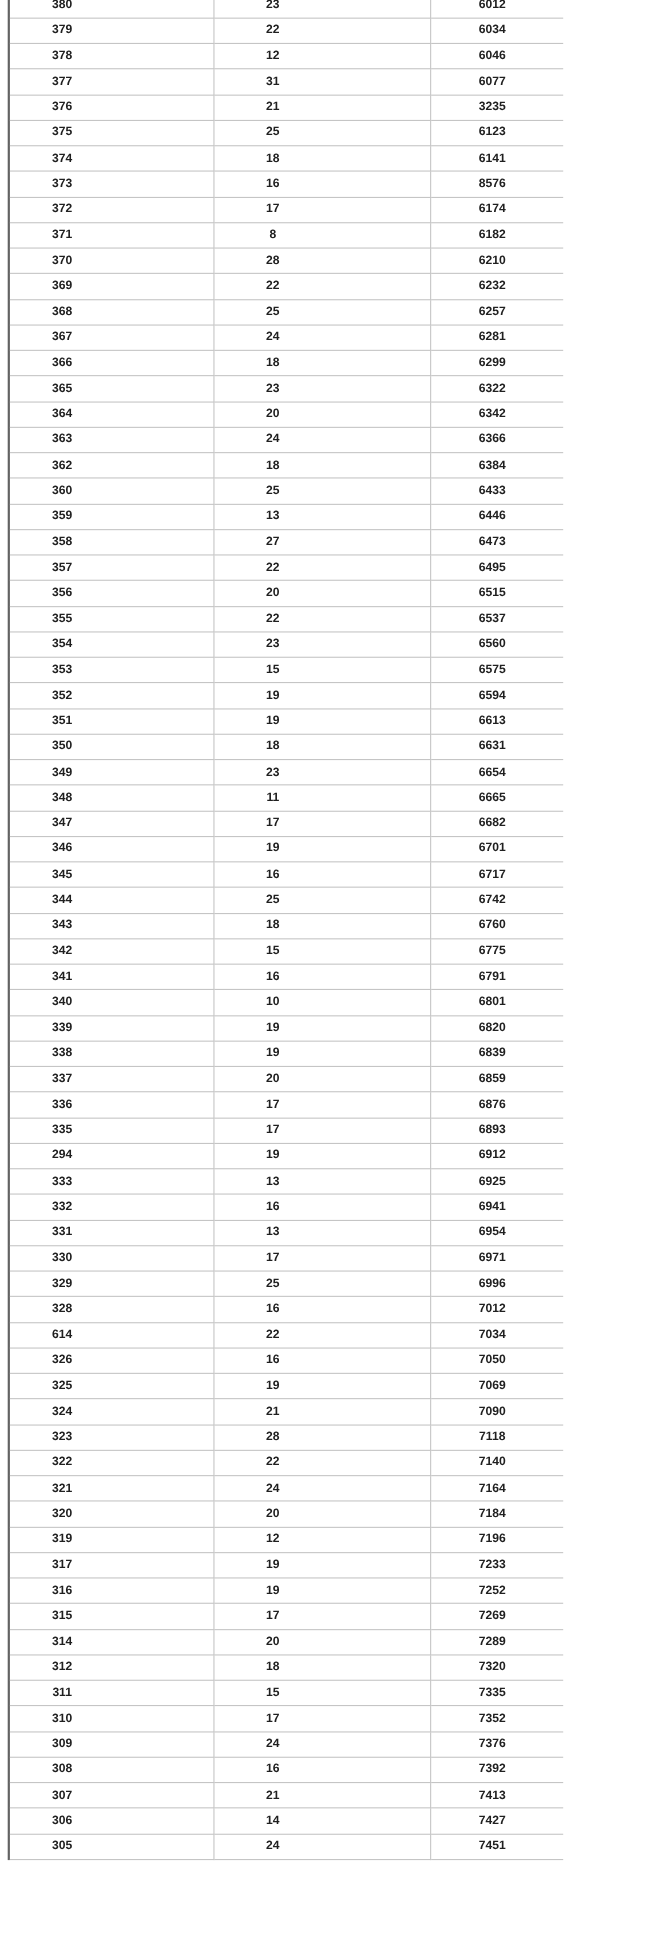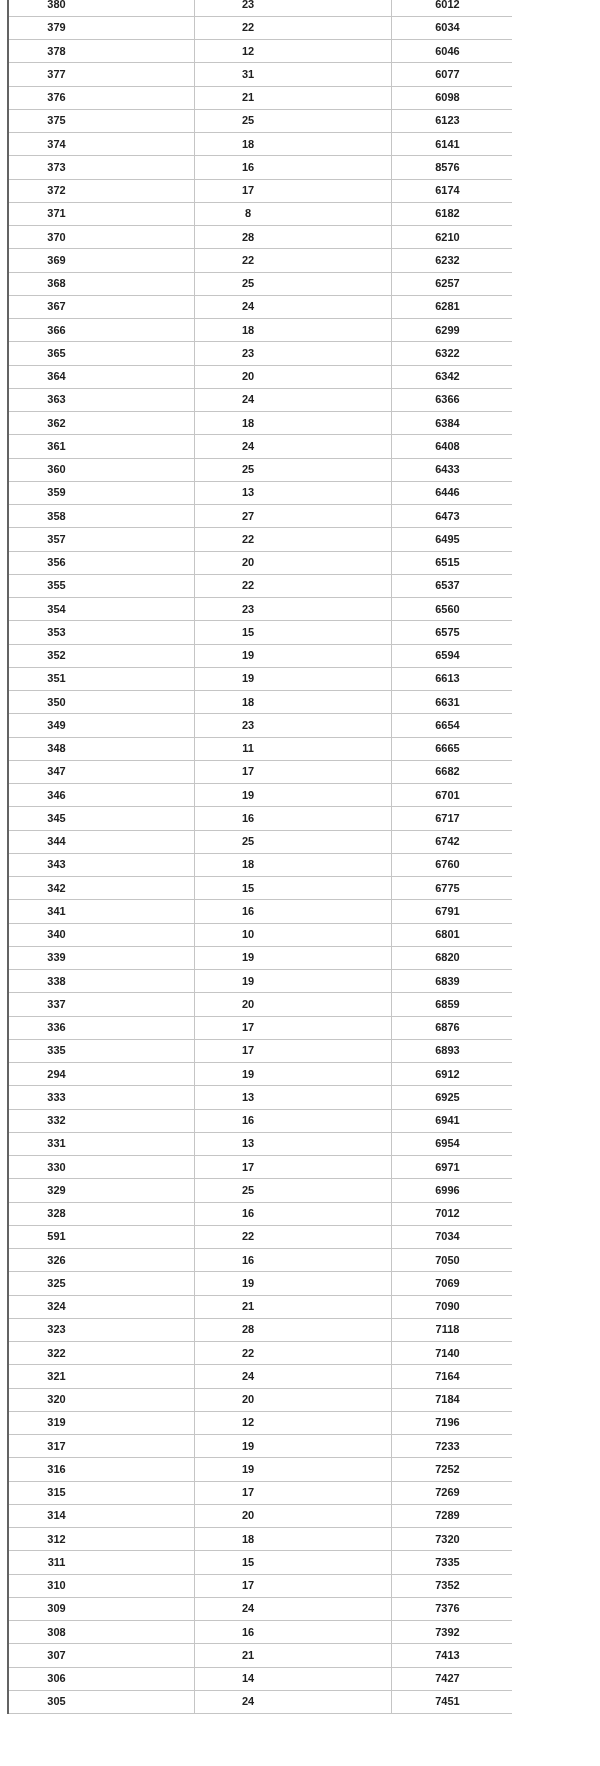--- a/index.html
+++ b/index.html
@@ -76,21 +76,21 @@
           <td>6046</td>
         </tr>
         <tr>
           <td>377</td>
           <td>31</td>
           <td>6077</td>
         </tr>
         <tr>
           <td>376</td>
           <td>21</td>
-          <td>6098</td>
+          <td>3235</td>
         </tr>
         <tr>
           <td>375</td>
           <td>25</td>
           <td>6123</td>
         </tr>
         <tr>
           <td>374</td>
           <td>18</td>
           <td>6141</td>
@@ -149,25 +149,20 @@
           <td>363</td>
           <td>24</td>
           <td>6366</td>
         </tr>
         <tr>
           <td>362</td>
           <td>18</td>
           <td>6384</td>
         </tr>
         <tr>
-          <td>361</td>
-          <td>24</td>
-          <td>6408</td>
-        </tr>
-        <tr>
           <td>360</td>
           <td>25</td>
           <td>6433</td>
         </tr>
         <tr>
           <td>359</td>
           <td>13</td>
           <td>6446</td>
         </tr>
         <tr>
@@ -319,21 +314,21 @@
           <td>329</td>
           <td>25</td>
           <td>6996</td>
         </tr>
         <tr>
           <td>328</td>
           <td>16</td>
           <td>7012</td>
         </tr>
         <tr>
-          <td>591</td>
+          <td>614</td>
           <td>22</td>
           <td>7034</td>
         </tr>
         <tr>
           <td>326</td>
           <td>16</td>
           <td>7050</td>
         </tr>
         <tr>
           <td>325</td>

